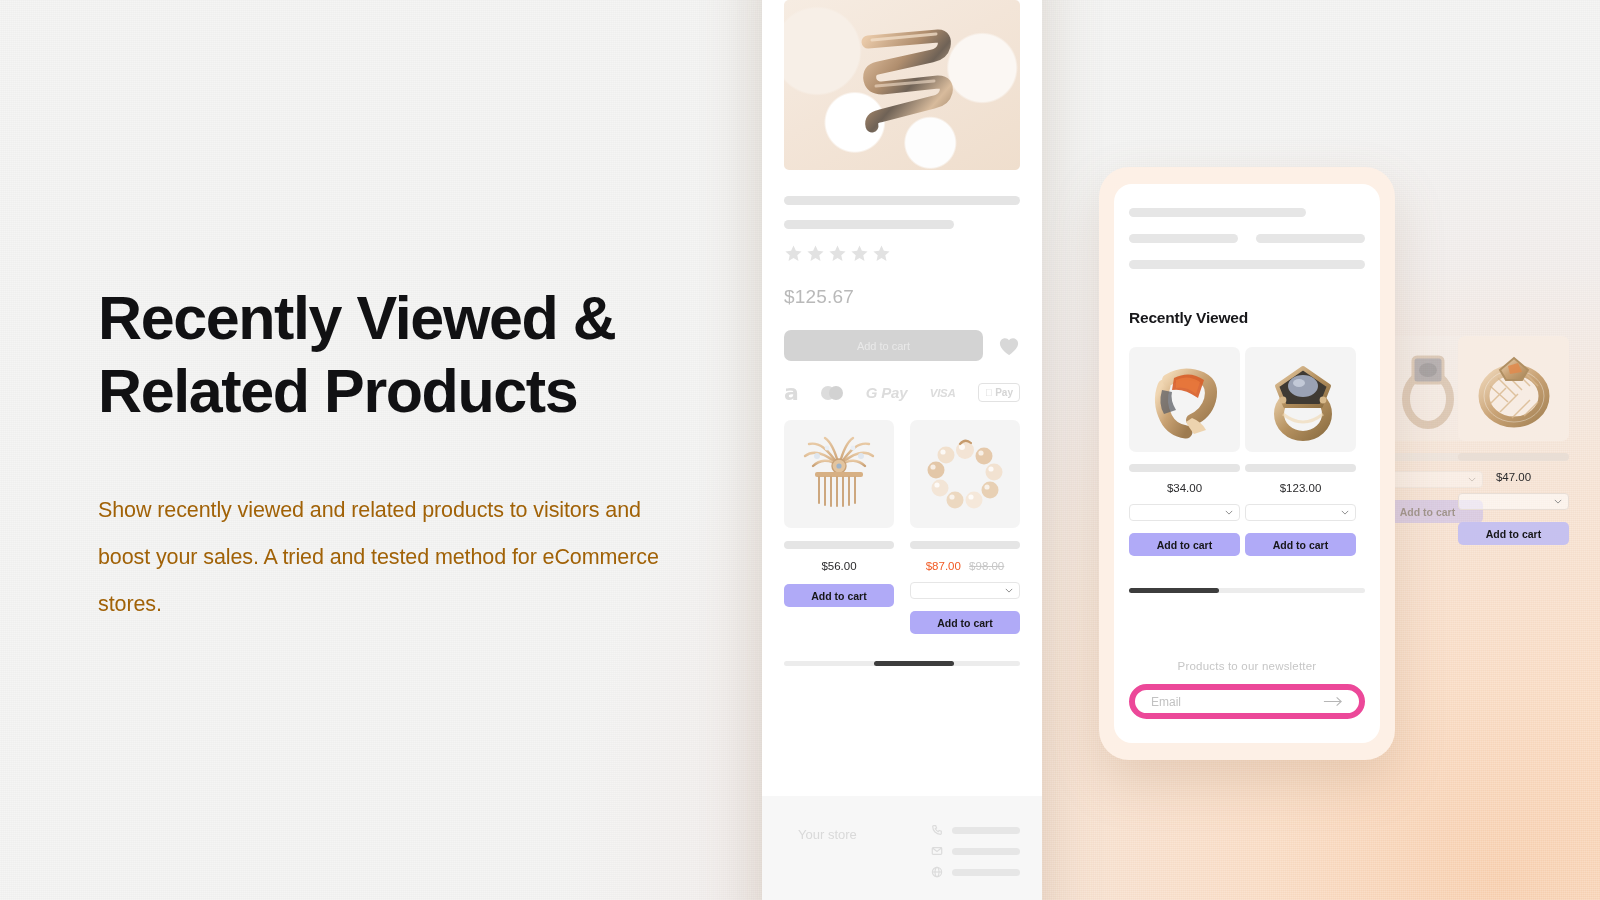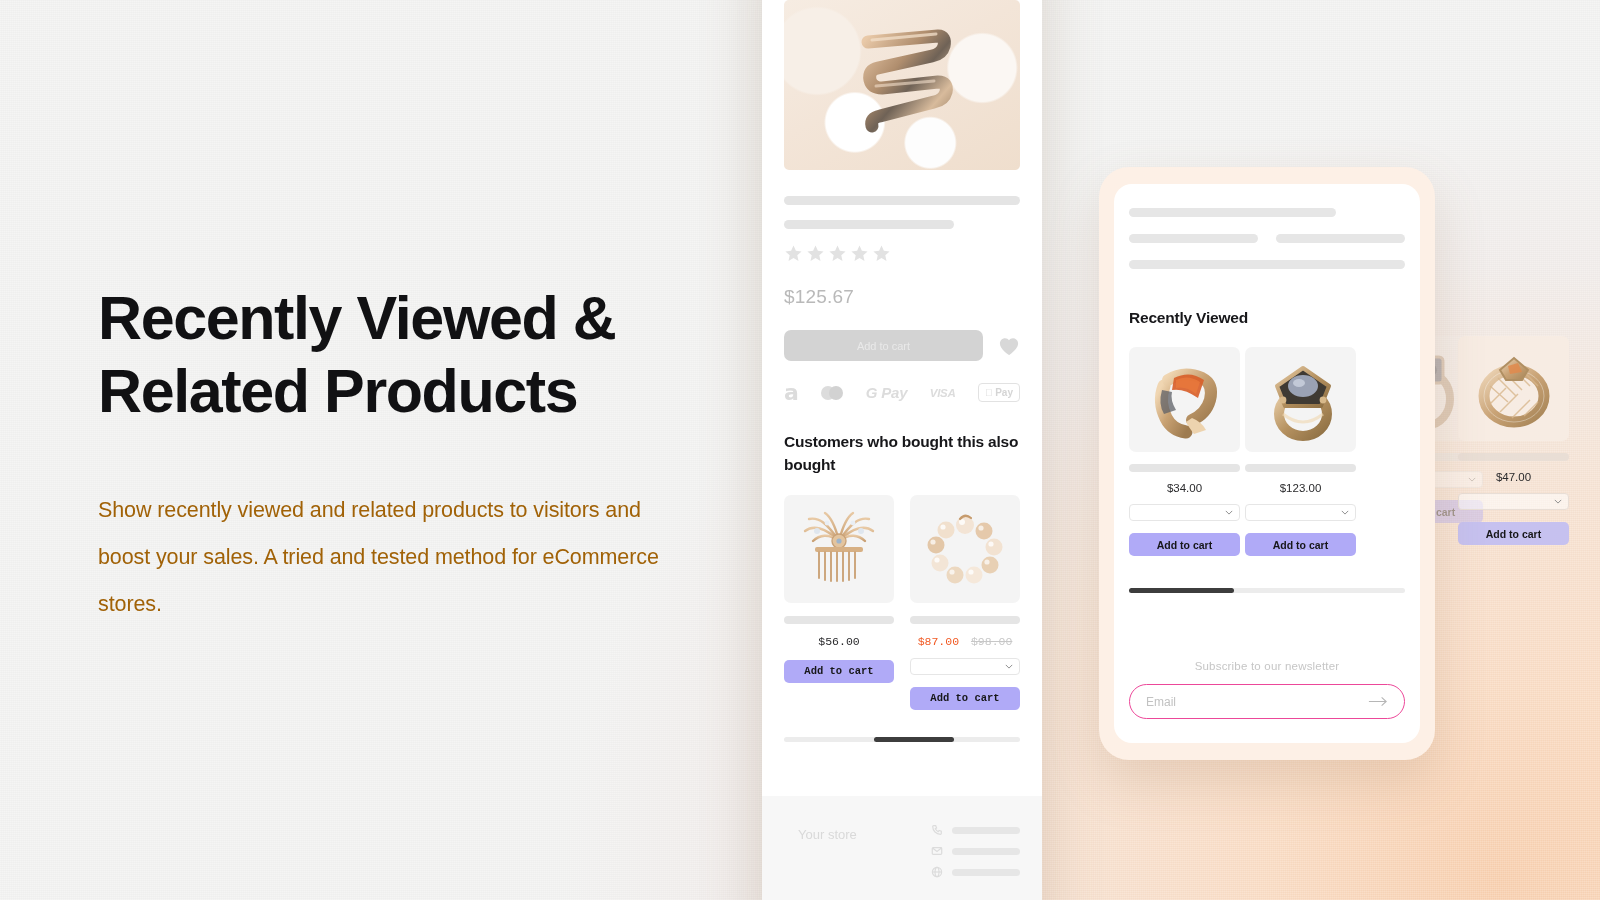--- a/index.html
+++ b/index.html
@@ -112,21 +112,21 @@
 
   .sec-title {
     margin-top: 28px;
     font-size: 15.5px;
     font-weight: 700;
     color: #17171a;
     line-height: 1.5;
     letter-spacing: -.2px;
   }
 
-  .prod-grid { margin-top: 18px; display: flex; gap: 16px; font-family: Liberation Mono, monospace; }
+  .prod-grid { margin-top: 18px; display: flex; gap: 16px; }
   .prod-card { width: 113px; }
   .prod-thumb {
     height: 108px; border-radius: 7px; background: #f4f4f4;
     display: flex; align-items: center; justify-content: center;
     overflow: hidden;
   }
   .prod-name-sk { height: 8px; width: 100%; margin-top: 13px; border-radius: 20px; background: #e5e5e5; }
   .prod-price {
     margin-top: 11px; text-align: center; font-size: 11.5px; color: #2a2a2c;
   }
@@ -165,21 +165,21 @@
   .foot-row { display: flex; justify-content: space-between; }
   .contacts { display: flex; flex-direction: column; gap: 9px; padding-top: 4px; }
   .contact { display: flex; align-items: center; gap: 9px; }
   .c-ico { width: 12px; height: 12px; fill: none; stroke: #dcdcdc; stroke-width: 1.4; }
   .c-bar { width: 68px; height: 7px; background: #e6e6e6; border-radius: 20px; }
 
   
   #phone2 {
     position: absolute;
     left: 1099px; top: 167px;
-    width: 336px; height: 593px;
+    width: 296px; height: 593px;
     background: #fdf0e6;
     border-radius: 30px;
     padding: 17px 15px;
     z-index: 20;
     box-shadow: 0 22px 52px rgba(150,110,80,.18);
   }
   #p2-screen {
     width: 100%; height: 100%;
     background: #fff; border-radius: 18px;
     padding: 24px 15px 0;
@@ -200,21 +200,21 @@
   }
   .rv-name-sk { height: 8px; width: 100%; margin-top: 12px; border-radius: 20px; background: #e5e5e5; }
   .rv-price { margin-top: 10px; text-align: center; font-size: 11.5px; color: #2a2a2c; }
 
   .rv-scroll { margin-top: 32px; height: 5px; background: #ececec; border-radius: 4px; position: relative; }
   .rv-scroll .thumb { position: absolute; height: 5px; background: #3d3d3d; border-radius: 4px; left: 0; width: 38%; }
 
   .news { position: absolute; left: 15px; right: 15px; bottom: 24px; }
   .news-title { text-align: center; font-size: 11.5px; color: #c6c6c6; letter-spacing: .2px; }
   .news-field {
-    margin-top: 12px; height: 35px; border: 1px solid #ec4899; border-radius: 19px;
+    margin-top: 12px; height: 35px; border: 6px solid #ec4899; border-radius: 19px;
     display: flex; align-items: center; padding: 0 16px; justify-content: space-between;
   }
   .news-ph { font-size: 12px; color: #c2c2c2; }
   .arrow { width: 20px; height: 11px; fill: none; stroke: #b6b6b6; stroke-width: 1.2; }
 
   
   .rv-overflow { position: absolute; top: 0; z-index: 15; }
   #rv-card3 { left: 1372px; top: 336px; opacity: .38; filter: blur(.6px); }
   #rv-card4 { left: 1458px; top: 336px; }
   #rv-card4 .rv-thumb { background: #f7ece3; }
@@ -290,21 +290,20 @@
         </div>
       <div class="pay pay-mc">
           <span class="mc-c"></span>
           <span class="mc-c mc-c2"></span>
         </div>
       <div class="pay pay-g">G&nbsp;Pay</div>
       <div class="pay pay-visa">VISA</div>
       <div class="pay pay-apple">&nbsp;Pay</div>
     </div>
 
-    <div class="sec-title">Customers who bought this also bought</div>
 
     <div class="prod-grid">
 
       <div class="prod-card">
         <div class="prod-thumb">
           <svg width="88" height="80" viewBox="0 0 88 80">
             <defs>
                 <linearGradient id="g2" x1="0" y1="0" x2="0" y2="1">
               <stop offset="0%" stop-color="#e8c9a4"></stop>
                   <stop offset="100%" stop-color="#c79d70"></stop>
@@ -545,21 +544,21 @@
         <div class="btn-atc">Add to cart</div>
       </div>
 
     </div>
 
     <div class="rv-scroll">
       <div class="thumb"></div>
     </div>
 
     <div class="news">
-      <div class="news-title">Subscribe to our newsletter</div>
+      <div class="news-title">Products to our newsletter</div>
       <div class="news-field">
         <span class="news-ph">Email</span>
         <svg class="arrow" viewBox="0 0 22 11">
             <path d="M1 5.5h19M15 1l5 4.5-5 4.5"></path>
           </svg>
       </div>
     </div>
 
   </div>
 </div>

